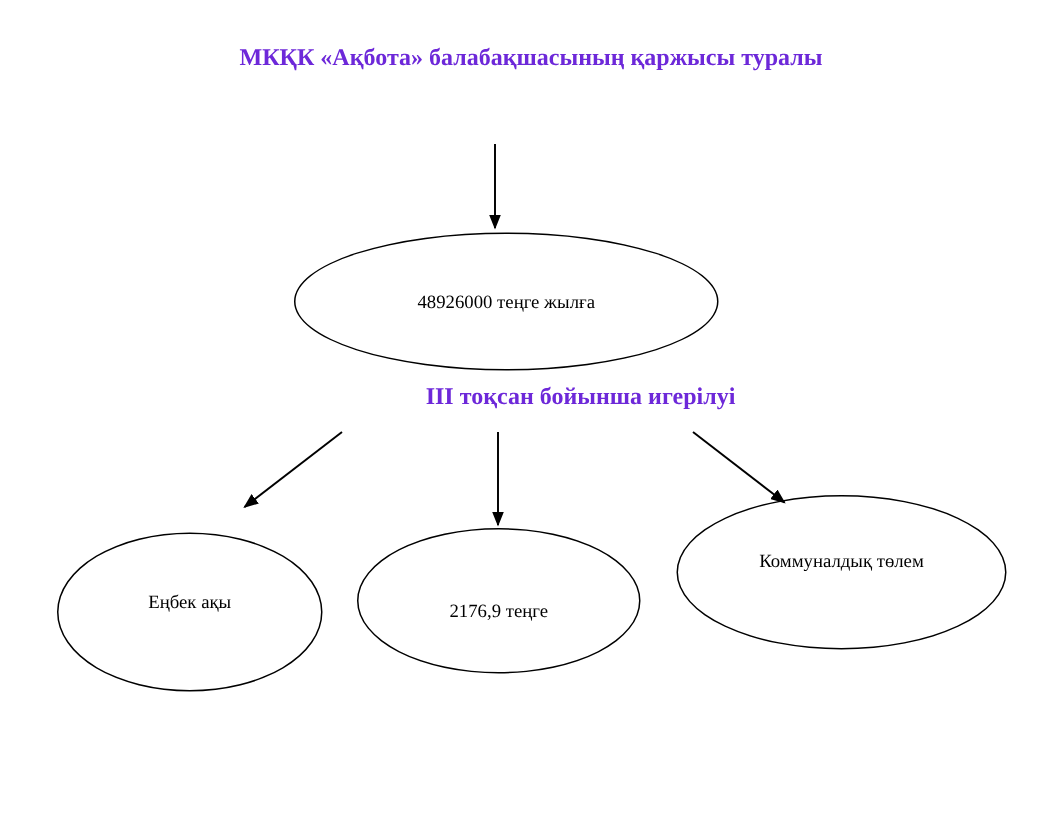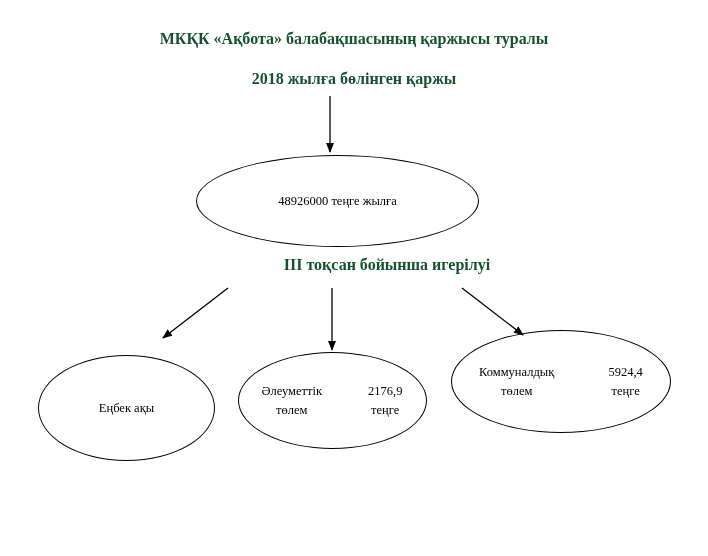--- a/index.html
+++ b/index.html
@@ -13,21 +13,21 @@
     height: 556px;
     background: #ffffff;
     overflow: hidden;
     font-family: "Liberation Serif", serif;
     color: #000000;
   }
   .title {
     position: absolute;
     text-align: center;
     font-weight: bold;
-    color: #14532d;
+    color: #6d28d9;
     white-space: nowrap;
   }
   #title-main {
     left: 0;
     top: 30px;
     width: 708px;
     font-size: 16px;
   }
   #title-sub {
     left: 0;
@@ -48,21 +48,21 @@
     top: 0;
     width: 708px;
     height: 556px;
   }
   .ellipse {
     position: absolute;
     border: 1px solid #000000;
     border-radius: 50%;
     box-sizing: border-box;
     display: flex;
-    flex-direction: row;
+    flex-direction: column;
     align-items: center;
     justify-content: center;
     text-align: center;
     font-size: 12.5px;
     line-height: 1.5;
     background: transparent;
   }
   .ellipse .line {
     display: block;
     padding: 0 14px;
@@ -94,21 +94,20 @@
     align-items: center;
   }
   .gap { height: 14px; }
 </style>
 </head>
 <body>
 
 <div id="page">
 
   <div class="title" id="title-main">МКҚК «Ақбота» балабақшасының қаржысы туралы</div>
-  <div class="title" id="title-sub">2018 жылға бөлінген қаржы</div>
   <div class="title" id="title-quarter">III тоқсан бойынша игерілуі</div>
 
   <svg id="arrows" viewBox="0 0 708 556">
     <defs>
       <marker id="arrowhead" markerWidth="10" markerHeight="8" refX="9" refY="4" orient="auto" markerUnits="userSpaceOnUse">
         <path d="M0,0 L10,4 L0,8 z" fill="#000000"></path>
       </marker>
     </defs>
     <line x1="330" y1="96" x2="330" y2="152" stroke="#000000" stroke-width="1.3" marker-end="url(#arrowhead)"></line>
     <line x1="228" y1="288" x2="163" y2="338" stroke="#000000" stroke-width="1.3" marker-end="url(#arrowhead)"></line>
@@ -119,24 +118,22 @@
   <div class="ellipse" id="node-total">
     <span class="line">48926000 теңге жылға</span>
   </div>
 
   <div class="ellipse" id="node-salary">
     <span class="line">Еңбек ақы</span>
     <span class="gap"></span>
   </div>
 
   <div class="ellipse" id="node-social">
-    <span class="line">Әлеуметтік төлем</span>
     <span class="gap"></span>
     <span class="line">2176,9 теңге</span>
   </div>
 
   <div class="ellipse" id="node-utility">
     <span class="line">Коммуналдық төлем</span>
     <span class="gap"></span>
-    <span class="line">5924,4 теңге</span>
   </div>
 
 </div>
 
 </body></html>

